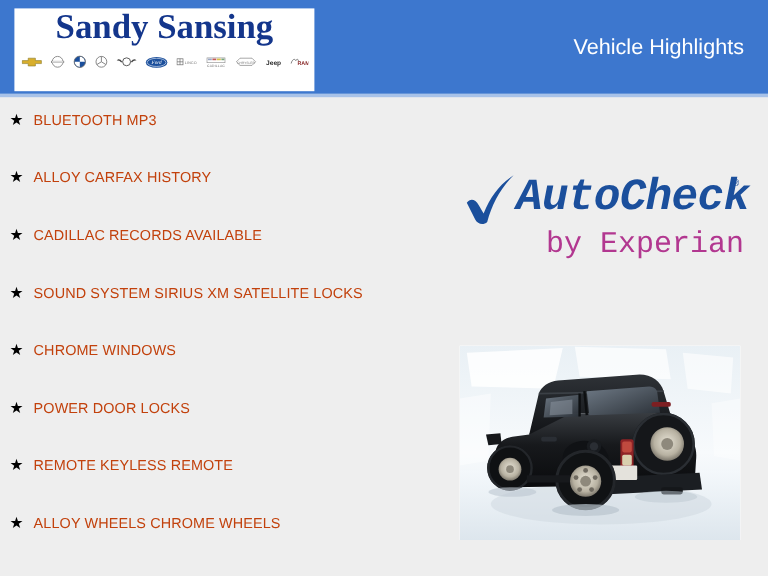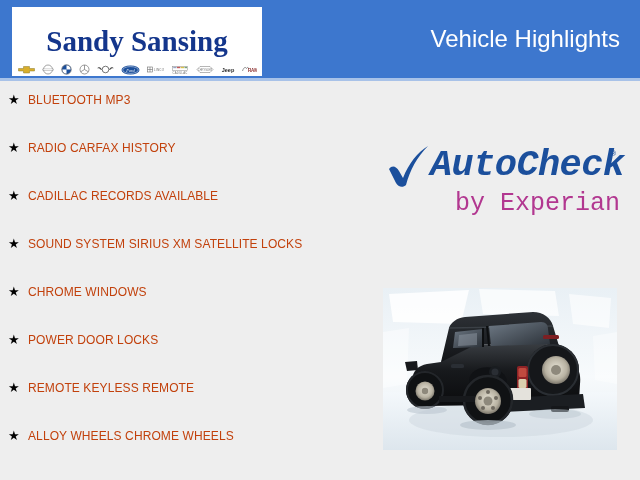--- a/index.html
+++ b/index.html
@@ -42,21 +42,21 @@
     position: absolute;
     left: 12px;
     top: 7px;
     width: 250px;
     height: 69px;
     background: #ffffff;
     box-sizing: border-box;
     display: flex;
     flex-direction: column;
     align-items: center;
-    justify-content: flex-end;
+    justify-content: flex-start;
     overflow: hidden;
   }
   .logo-wordmark {
     font-family: "Liberation Serif", serif;
     font-weight: bold;
     font-size: 29px;
     color: #14368c;
     letter-spacing: 0px;
     line-height: 1;
     margin-top: 2px;
@@ -76,21 +76,21 @@
     display: flex;
     align-items: center;
     justify-content: center;
     flex: 0 0 auto;
   }
   .header-title {
     position: absolute;
     right: 20px;
     top: 28px;
     color: #ffffff;
-    font-size: 24px;
+    font-size: 18px;
     line-height: 22px;
     white-space: nowrap;
   }
 
   
   .highlights {
     position: absolute;
     left: 0;
     top: 88px;
     width: 372px;
@@ -292,21 +292,21 @@
 
   <div class="highlights">
 
     <div class="hl-item">
       <span class="hl-star">★</span>
       <span class="hl-text">BLUETOOTH MP3</span>
     </div>
 
     <div class="hl-item">
       <span class="hl-star">★</span>
-      <span class="hl-text">RADIO CARFAX HISTORY</span>
+      <span class="hl-text">ALLOY CARFAX HISTORY</span>
     </div>
 
     <div class="hl-item">
       <span class="hl-star">★</span>
       <span class="hl-text">CADILLAC RECORDS AVAILABLE</span>
     </div>
 
     <div class="hl-item">
       <span class="hl-star">★</span>
       <span class="hl-text">SOUND SYSTEM SIRIUS XM SATELLITE LOCKS</span>

